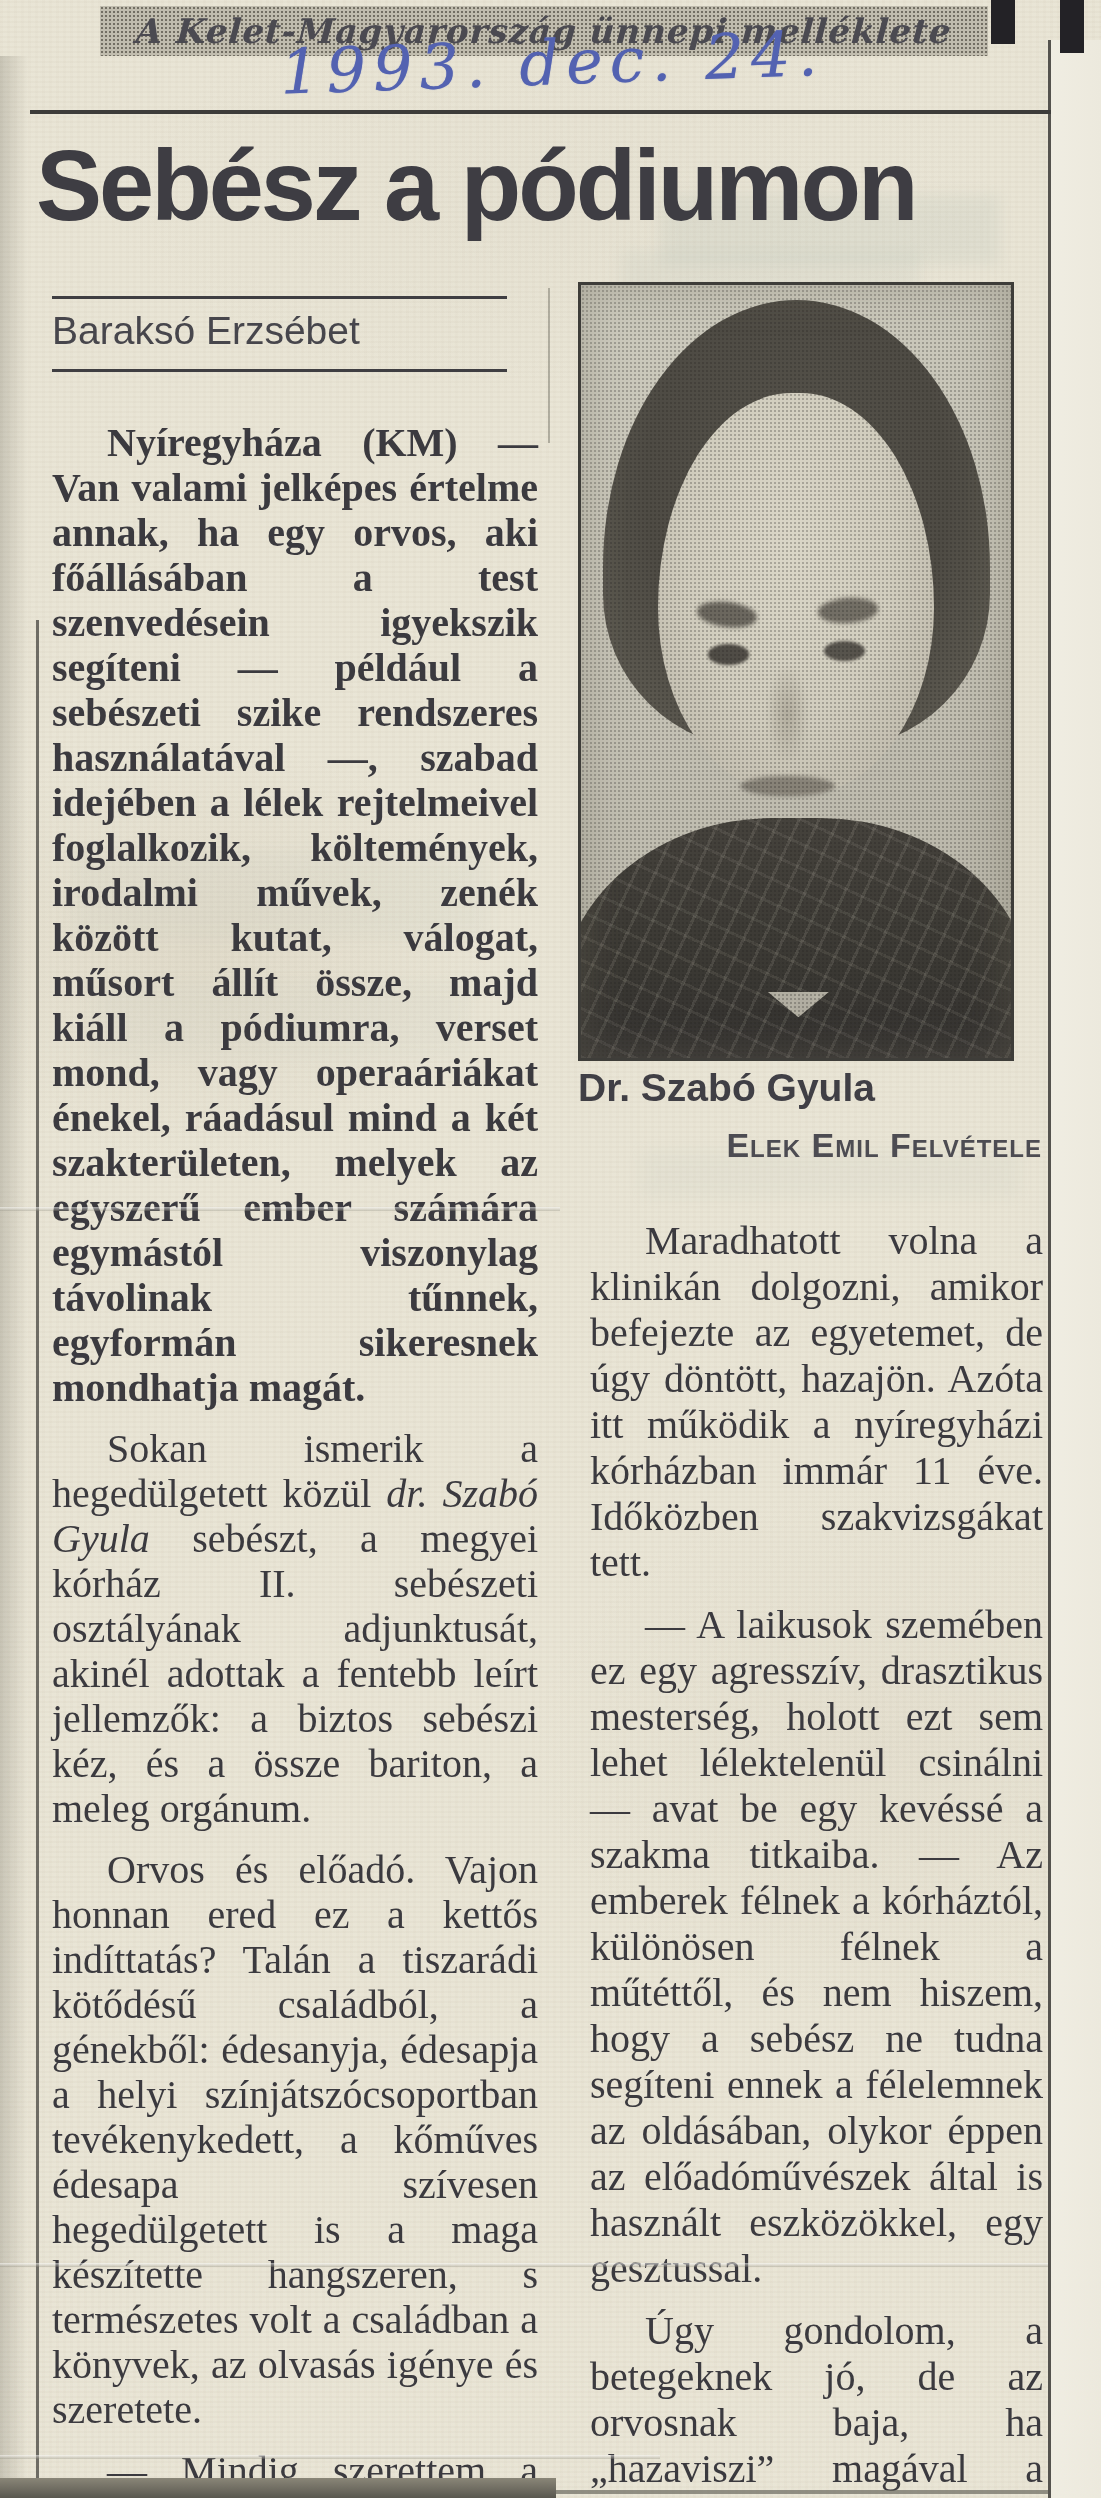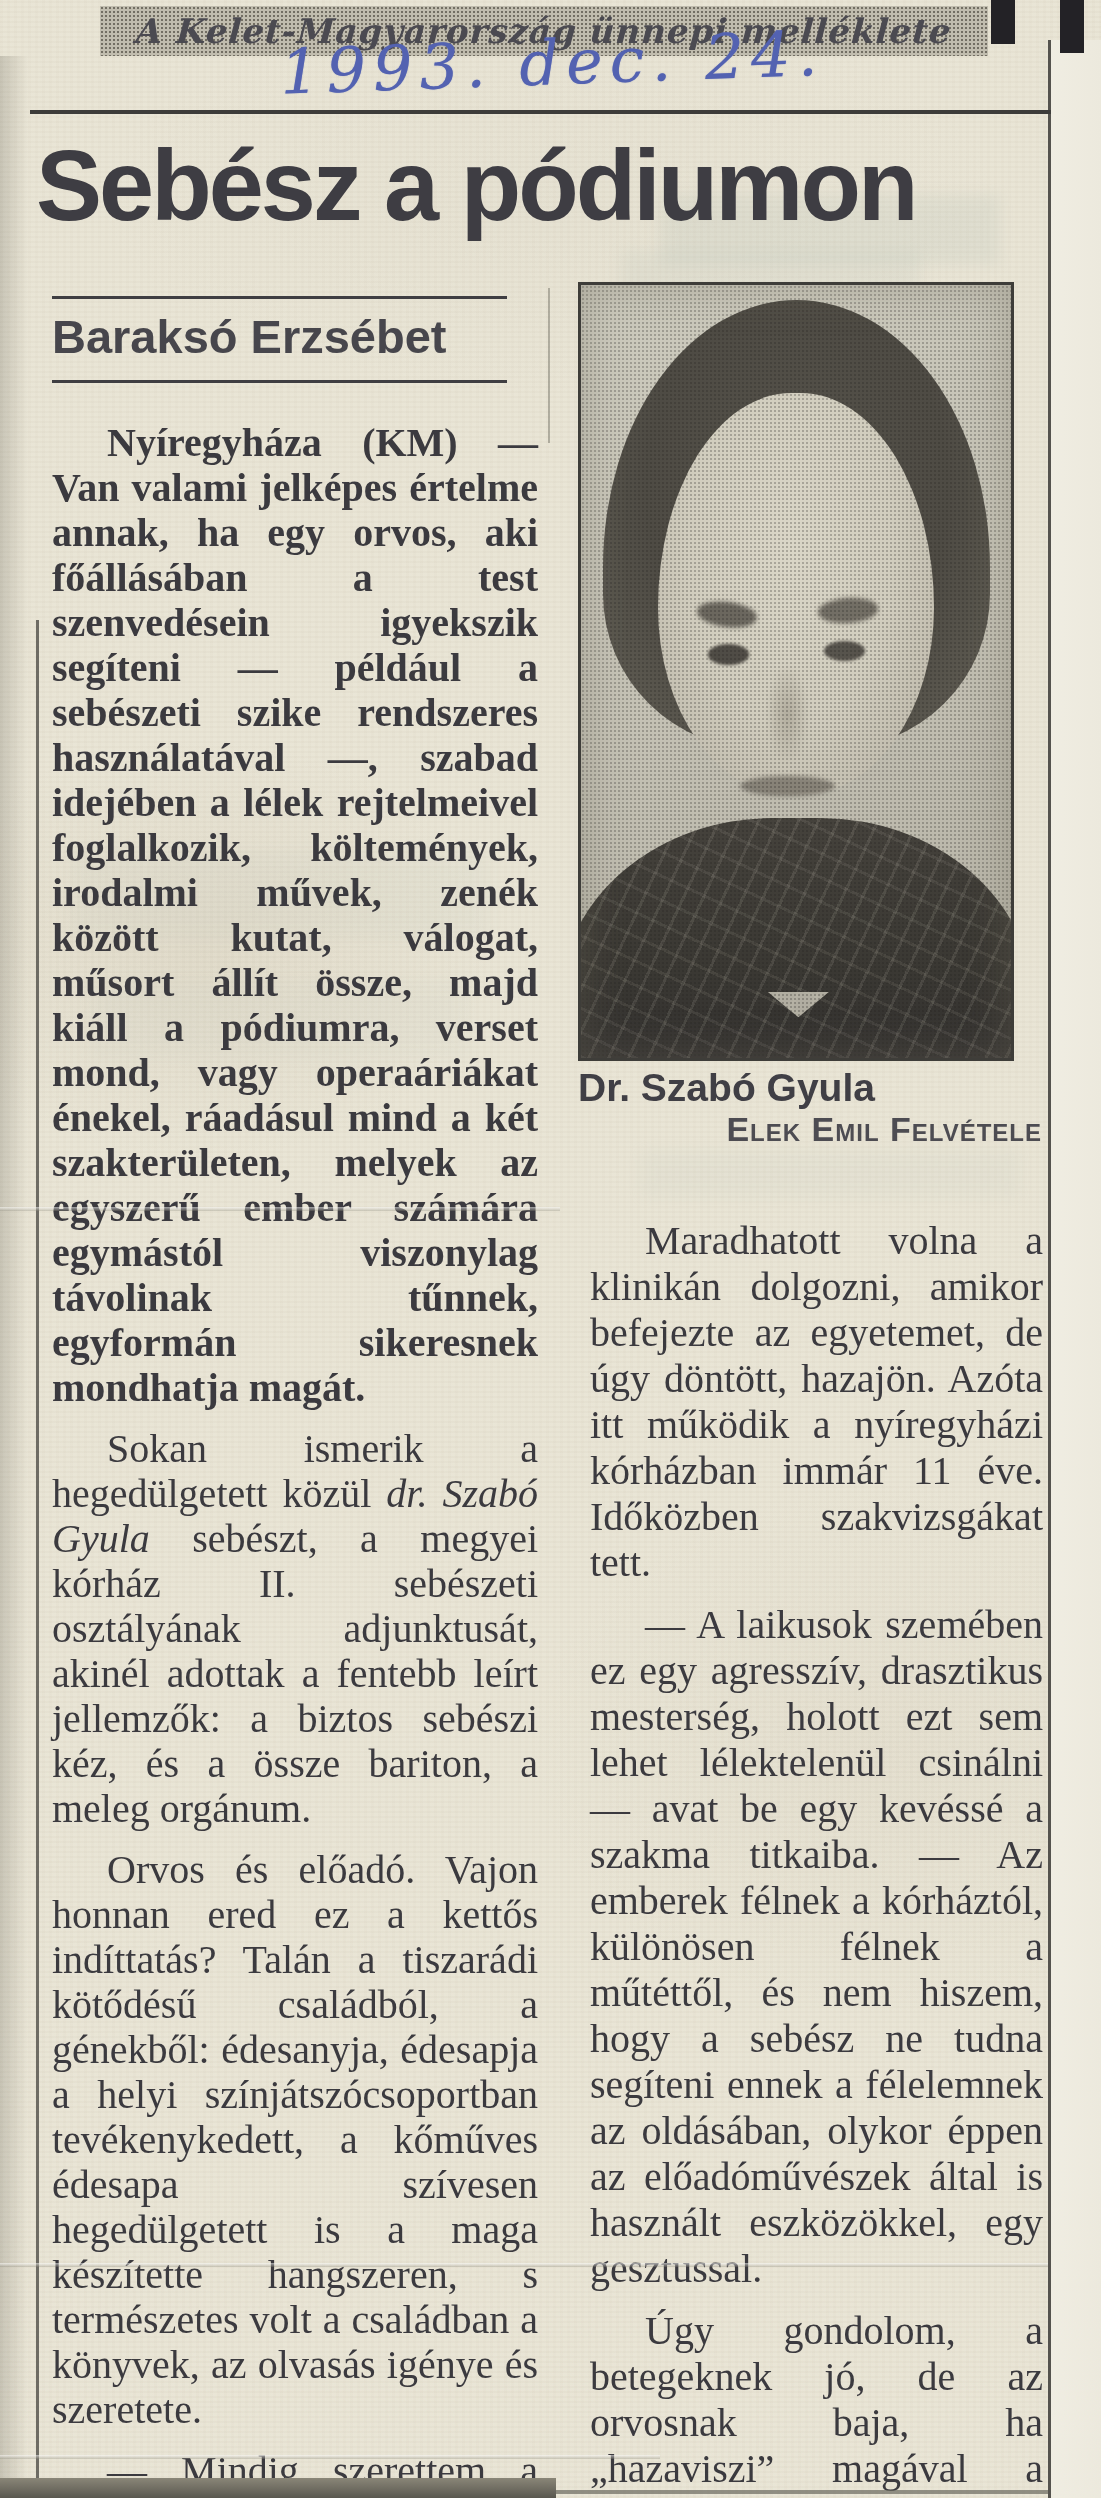--- a/index.html
+++ b/index.html
@@ -30,22 +30,22 @@
     font-family:"DejaVu Serif", serif;font-style:italic;font-size:62px;
     color:#5362b1;letter-spacing:7px;transform:rotate(-2deg);
     text-shadow:0 0 1px rgba(83,98,177,.6);white-space:nowrap;}
   
   .rule-top{position:absolute;left:30px;top:110px;width:1021px;height:4px;background:#3d3c3a;}
   .headline{position:absolute;left:36px;top:128px;margin:0;width:1010px;
     font-family:"Liberation Sans", sans-serif;font-weight:bold;font-size:101px;
     letter-spacing:-3px;color:#3e3d43;transform:scaleX(.98);transform-origin:left;}
   .byline-box{position:absolute;left:52px;top:296px;width:455px;
     border-top:3px solid #3f3e42;border-bottom:3px solid #3f3e42;padding:10px 0 16px;}
-  .byline-box div{font-family:"Liberation Sans", sans-serif;font-weight:bold;
-    font-size:47px;color:#47464c;letter-spacing:0;}
+  .byline-box div{font-family:"Liberation Sans", sans-serif;font-weight:normal;
+    font-size:39px;color:#47464c;letter-spacing:0;}
   
   .photo{position:absolute;left:578px;top:282px;width:430px;height:773px;
     border:3px solid #3e3d39;background:linear-gradient(160deg,#cccabd 0%,#c4c1b4 50%,#b3b0a3 100%);
     overflow:hidden;}
   .photo div{position:absolute;}
   .hair{left:5%;top:2%;width:90%;height:58%;
     border-radius:52% 52% 42% 42% / 62% 62% 36% 36%;
     background:radial-gradient(ellipse at 50% 42%, #55524a 0%, #4e4b44 55%, #5d5a51 85%, #6f6b61 100%);}
   .face{left:18%;top:14%;width:64%;height:52%;
     border-radius:50% / 55% 55% 48% 48%;
@@ -70,21 +70,21 @@
       linear-gradient(180deg,#45423c,#3a3833 60%,#333130);}
   .collar{left:44%;bottom:22%;width:13%;height:10%;opacity:.8;
     background:#cfccbd;clip-path:polygon(50% 100%, 0 0, 100% 0);}
   .ph-dots{inset:0;background-image:radial-gradient(rgba(35,33,30,.26) 1.1px, transparent 1.5px);
     background-size:4px 4px;}
   .ph-vignette{inset:0;box-shadow:inset 0 0 45px rgba(115,110,96,.4);}
   
   .caption{position:absolute;left:578px;top:1066px;width:464px;}
   .cap-name{font-family:"Liberation Sans", sans-serif;font-weight:bold;font-size:39px;color:#403f45;}
   .cap-credit{display:block;text-align:right;font-family:"Liberation Sans", sans-serif;
-    font-variant:small-caps;font-weight:bold;font-size:34px;letter-spacing:1px;color:#4d4c52;margin-top:0;}
+    font-variant:small-caps;font-weight:bold;font-size:34px;letter-spacing:1px;color:#4d4c52;margin-top:16px;}
   
   .col{position:absolute;text-align:justify;hyphens:auto;color:#3b3a3f;}
   .col p{margin:0 0 16px;text-indent:55px;}
   .col-left{left:52px;top:420px;width:486px;font-size:40px;line-height:45px;font-weight:bold;}
   .col-left .reg{font-weight:normal;}
   .col-right{left:590px;top:1218px;width:453px;font-size:40px;line-height:46px;}
   .col em{font-style:italic;}
   
   .edge-right{position:absolute;left:1048px;top:40px;width:53px;height:2458px;
     background:linear-gradient(90deg,#55534e 0,#55534e 3px,#f0ede2 3px,#ece9dd 100%);}

